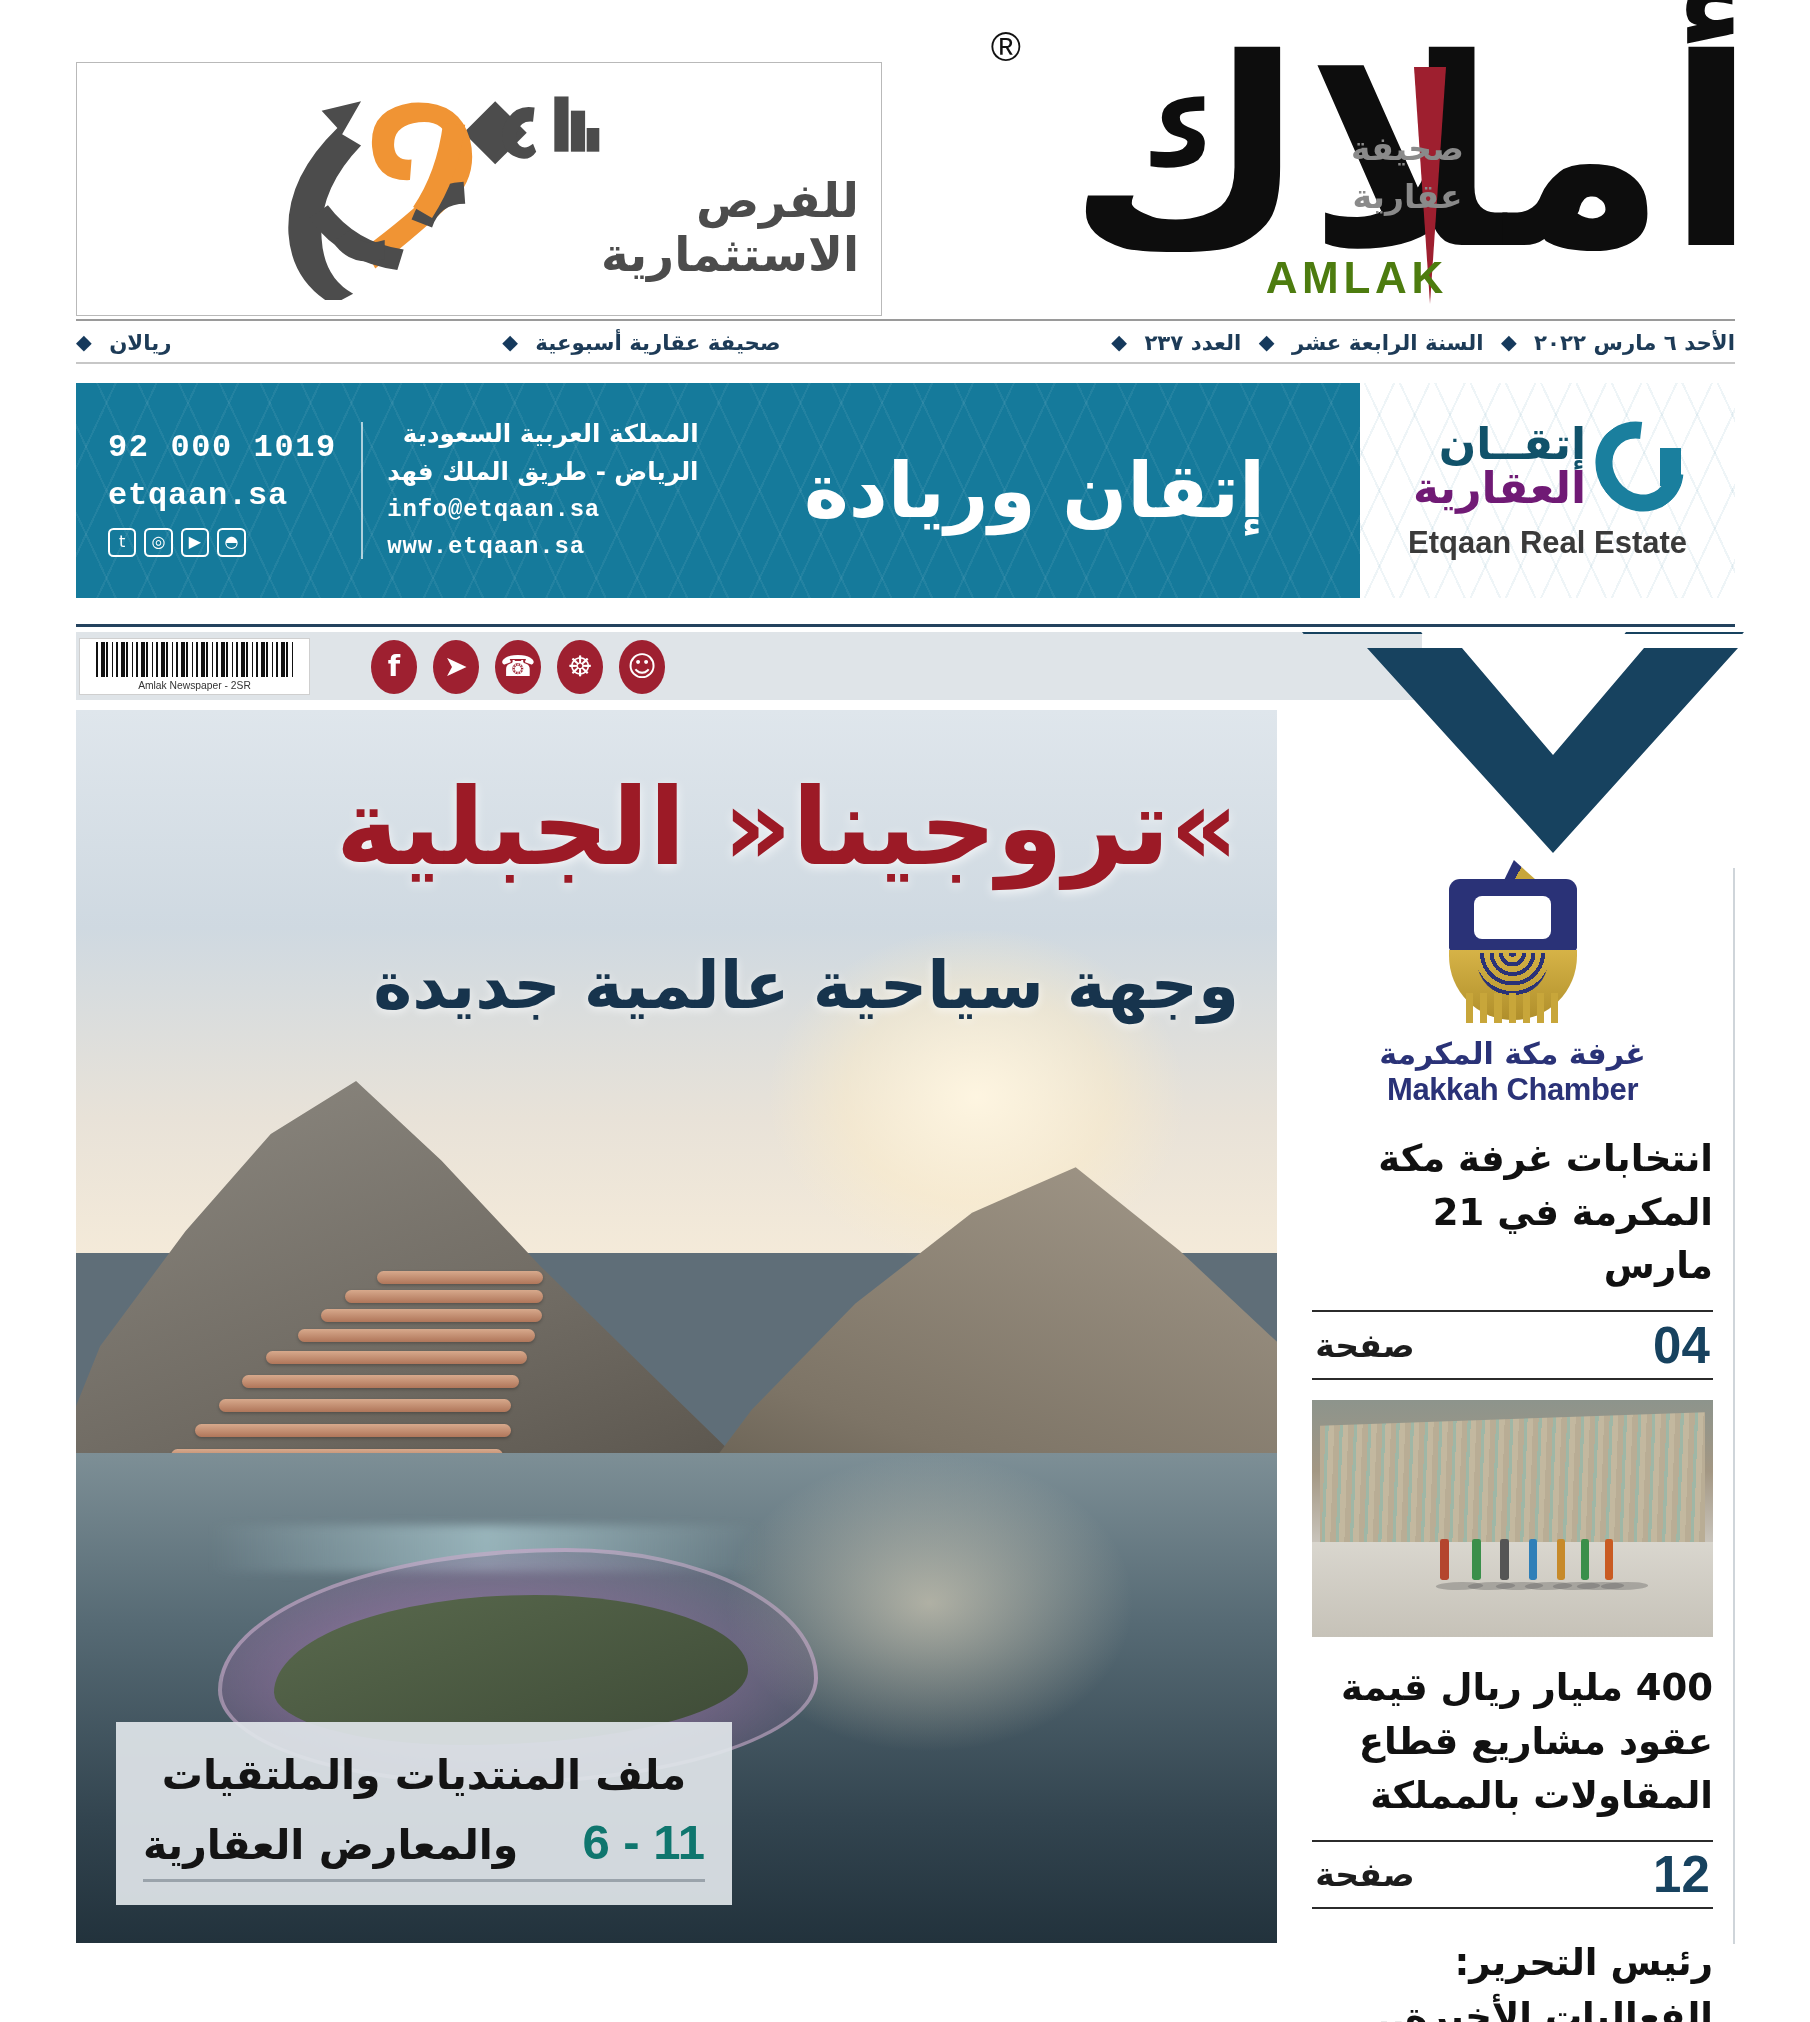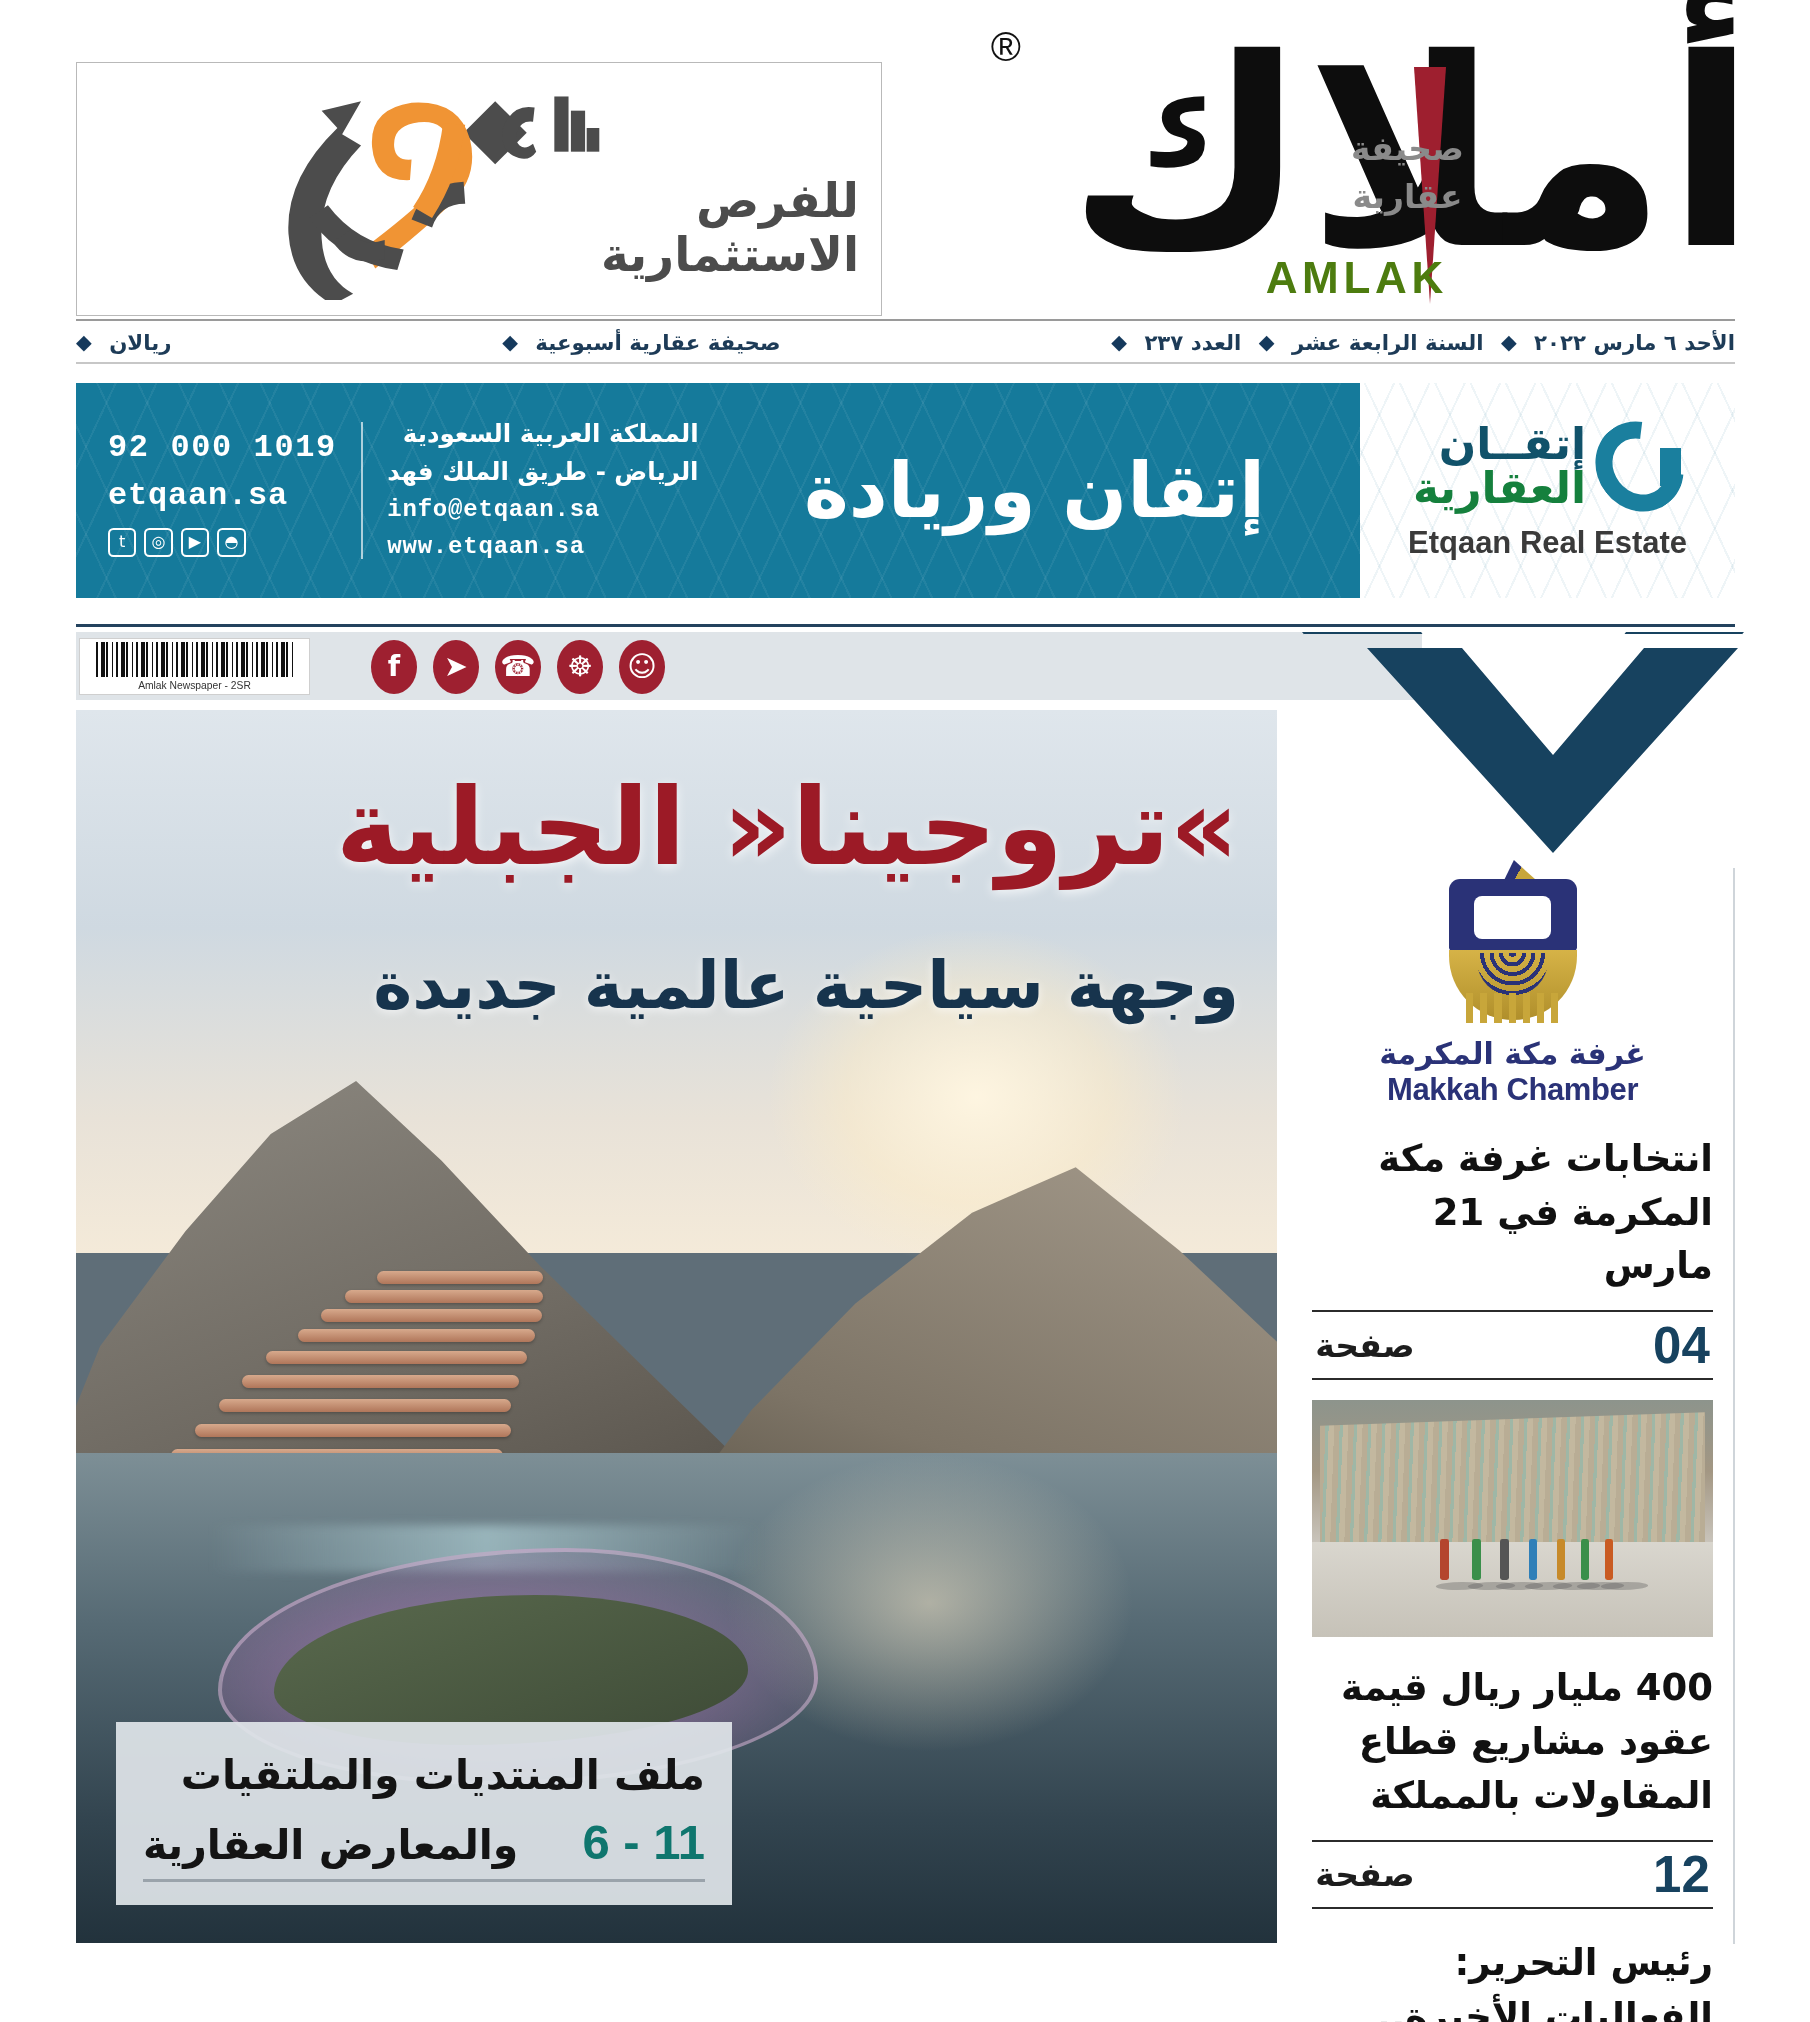--- a/index.html
+++ b/index.html
@@ -99,21 +99,21 @@
   }
   .etq-mark .ring {
     position:absolute; inset:0; border: 17.4px solid #1a7f9e; border-radius: 50%;
     border-right-color: transparent; transform: rotate(-38deg);
   }
   .etq-mark .bar {
     position:absolute; right: 1.6px; top: 28.4px; width: 20.5px; height: 38px; background:#1a7f9e;
   }
   .etq-name { text-align: right; line-height: 1.0; }
   .etq-name .ar1 { font-size: 44px; font-weight: 800; color:#11526a; letter-spacing:-0.8px;}
-  .etq-name .ar2 { font-size: 44px; font-weight: 800; color:#15803d; letter-spacing:-0.8px;}
+  .etq-name .ar2 { font-size: 44px; font-weight: 800; color:#701a75; letter-spacing:-0.8px;}
   .etq-en { position:relative; z-index:2; margin-top: 12.6px; font-size: 31px; font-weight: 800;
             color:#3a3a3a; direction:ltr; font-family:"Liberation Sans", sans-serif;}
 
   .etqaan-left {
     flex: 1; background: #157a9b; position: relative; overflow: hidden;
     display: flex; align-items: center; direction: rtl;
   }
   .etqaan-left::before{
     content:""; position:absolute; inset:0;
     background:
@@ -253,21 +253,21 @@
     text-shadow: 0 2.4px 9.5px rgba(255,255,255,.7);
     letter-spacing: -1.6px; white-space: nowrap;
   }
 
   .photo-caption-box {
     position: absolute; left: 40px; bottom: 38px; width: 616px; height: 183px;
     background: rgba(223,228,232,.93);
     padding: 24px 27px 19px 27px;
     display: flex; flex-direction: column; justify-content: center;
   }
-  .pcb-l1 { font-size: 41px; font-weight: 800; color:#141414; text-align:right; line-height:1.25; white-space:nowrap;}
+  .pcb-l1 { font-size: 41px; font-weight: 800; color:#141414; text-align:center; line-height:1.25; white-space:nowrap;}
   .pcb-row { display:flex; align-items:baseline; justify-content: space-between; margin-top: 12.6px; }
   .pcb-l2 { font-size: 41px; font-weight: 800; color:#141414; text-align:right; }
   .pcb-pages { font-size: 49px; font-weight: 800; color:#0f766e; direction: ltr; font-family:"Liberation Sans",sans-serif;}
   .pcb-rule { height:2.4px; background:#9aa3ab; margin-top: 9.5px; }
 
   
   .sidebar {
     position: absolute; left: 1312px; top: 868px; width: 423px; height: 1076px;
     border-right: 2.4px solid #cfd5da;
     padding-right: 20px;

